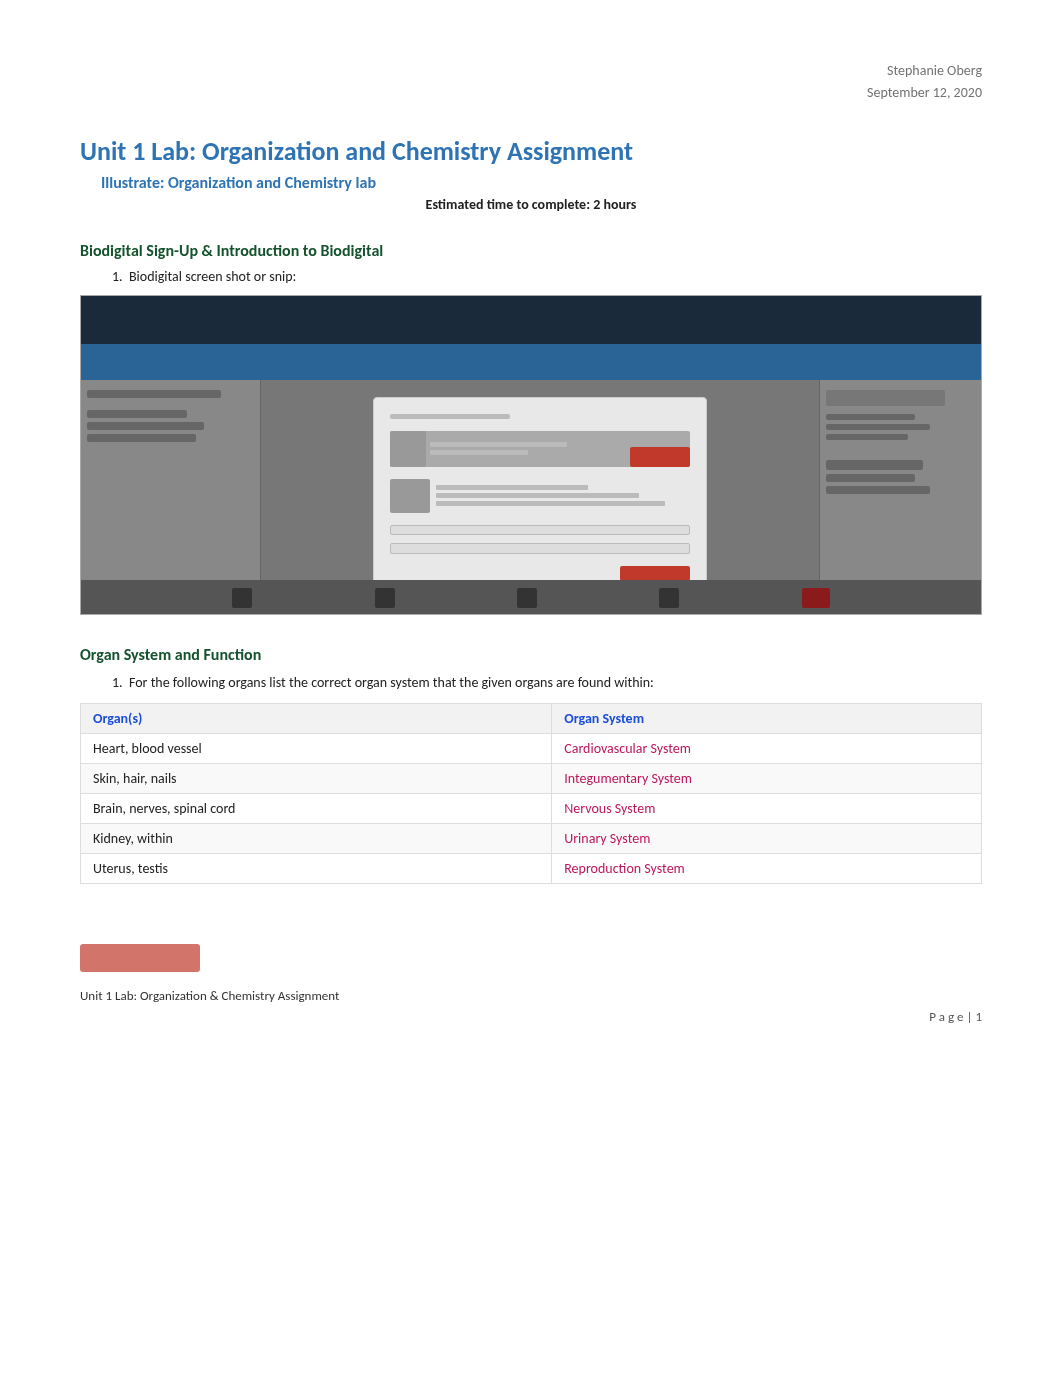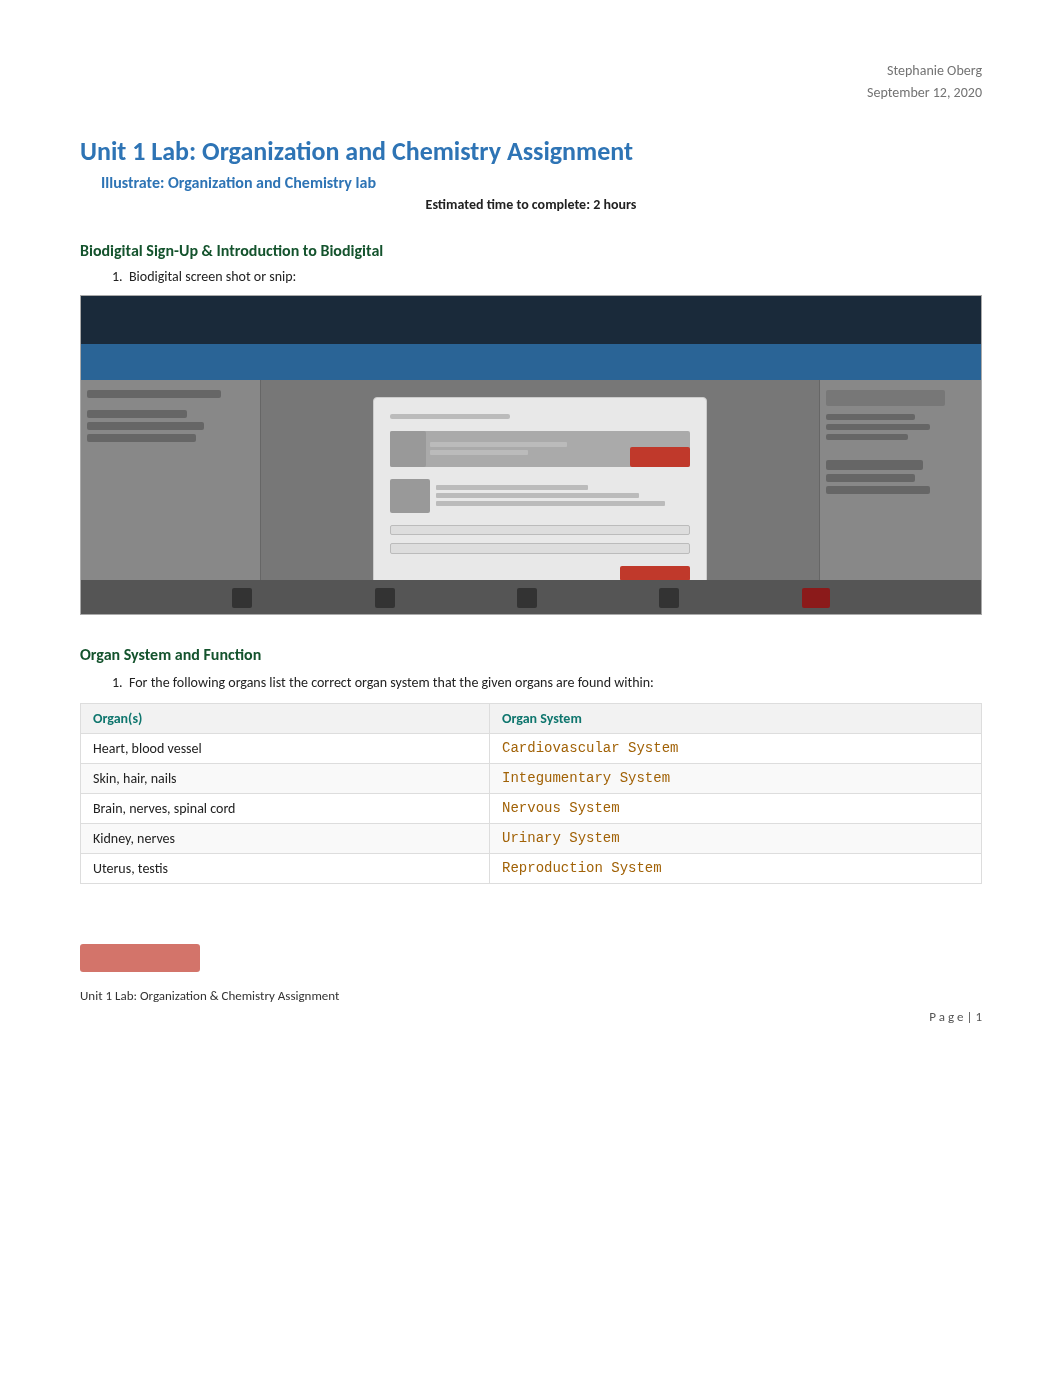--- a/index.html
+++ b/index.html
@@ -229,37 +229,36 @@
       width: 100%;
       border-collapse: collapse;
       margin-top: 10px;
       font-size: 14px;
     }
 
     .organ-table th {
       text-align: left;
       padding: 6px 12px;
       font-weight: 700;
-      color: #0f766e;
+      color: #1d4ed8;
       background: #f2f2f2;
       border: 1px solid #ddd;
     }
 
     .organ-table td {
       padding: 6px 12px;
       border: 1px solid #ddd;
     }
 
     .organ-table tr:nth-child(even) {
       background: #f9f9f9;
     }
 
     .organ-system-cell {
-      color: #a16207;
-      font-family: Liberation Mono, monospace;
+      color: #be185d;
     }
 
     
     .page-footer-section {
       margin-top: 60px;
     }
 
     .footer-logo-placeholder {
       width: 120px;
       height: 28px;
@@ -403,21 +402,21 @@
           </tr>
           <tr>
             <td>Skin, hair, nails</td>
             <td class="organ-system-cell">Integumentary System</td>
           </tr>
           <tr>
             <td>Brain, nerves, spinal cord</td>
             <td class="organ-system-cell">Nervous System</td>
           </tr>
           <tr>
-            <td>Kidney, nerves</td>
+            <td>Kidney, within</td>
             <td class="organ-system-cell">Urinary System</td>
           </tr>
           <tr>
             <td>Uterus, testis</td>
             <td class="organ-system-cell">Reproduction System</td>
           </tr>
         </tbody>
     </table>
   </div>
 

